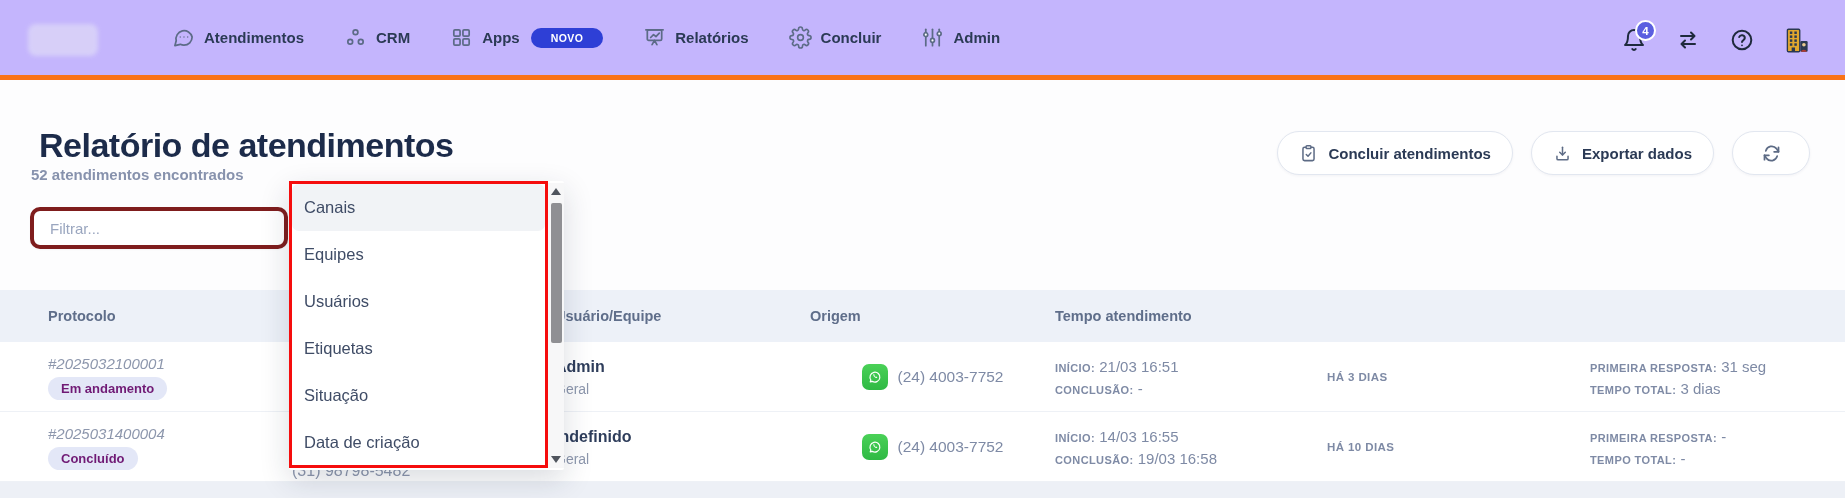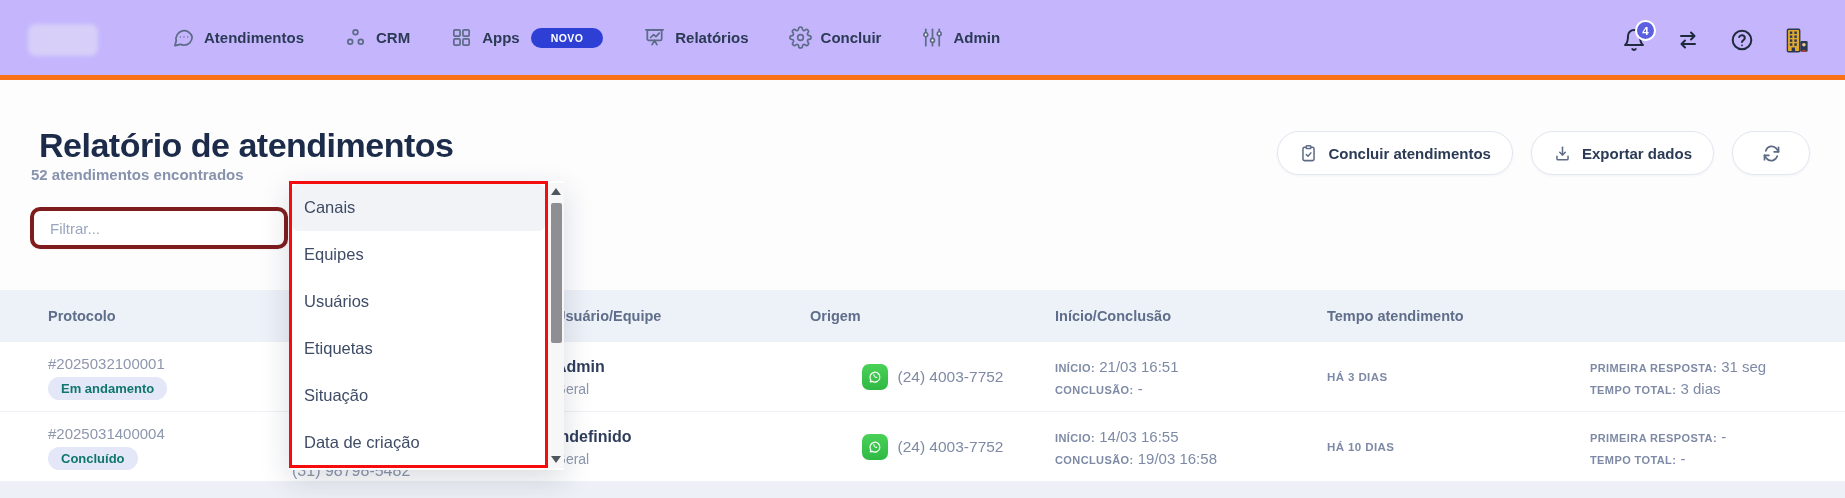--- a/index.html
+++ b/index.html
@@ -50,22 +50,22 @@
   
   .tgrid { display:grid; grid-template-columns:244px 263px 255px 245px 272px 263px 1fr; padding-left:48px; width:100%; }
   .thead { position:absolute; top:290px; left:0; height:52px; background:#edf1f8; align-items:center; }
   .thead .th { font-size:14.5px; font-weight:700; color:#5f6e8a; }
   .th-2line { display:flex; flex-direction:column; line-height:1.25; }
   .th-2line .small { font-size:12px; font-weight:600; color:#6b7a94; }
   .trow { position:absolute; left:0; height:70px; background:#fff; border-bottom:1px solid #eef1f6; cursor:pointer; }
   .row-1 { top:342px; }
   .row-2 { top:412px; }
   .cell { display:flex; flex-direction:column; justify-content:center; align-items:flex-start; gap:5px; height:70px; }
-  .protocol { font-size:15px; color:#8d97ad; }
-  .status-badge { display:inline-block; background:#e3e7f7; color:#0f766e; font-size:13px; font-weight:700;
+  .protocol { font-size:15px; color:#8d97ad;font-style:italic; }
+  .status-badge { display:inline-block; background:#e3e7f7; color:#701a75; font-size:13px; font-weight:700;
                   padding:4px 13px; border-radius:14px; }
   .cell-contact { justify-content:flex-start; padding-top:50px; }
   .contact-phone { font-size:16px; color:#8d97ad; }
   .user-name { font-size:16px; font-weight:700; color:#2e3d5b; }
   .user-team { font-size:14px; color:#8d97ad; }
   .cell-origin { flex-direction:row; align-items:center; gap:10px; }
   .wa-badge { width:26px; height:26px; border-radius:7px; background:linear-gradient(180deg,#4ad157,#2fb944);
               display:flex; align-items:center; justify-content:center; }
   .wa-badge svg { width:18px; height:18px; }
   .origin-phone { font-size:15.5px; color:#7e8aa5; }
@@ -252,21 +252,20 @@
         </svg>
       </span>
     </button>
   </div>
 
   <div class="thead tgrid">
     <div class="th">Protocolo</div>
     <div class="th"></div>
     <div class="th">Usuário/Equipe</div>
     <div class="th">Origem</div>
-    <div class="th">Início/Conclusão</div>
     <div class="th">Tempo atendimento</div>
   </div>
 
   <div class="trow row-1 tgrid">
     <div class="cell">
       <span class="protocol">#2025032100001</span>
       <span class="status-badge">Em andamento</span>
     </div>
     <div class="cell"></div>
     <div class="cell">

